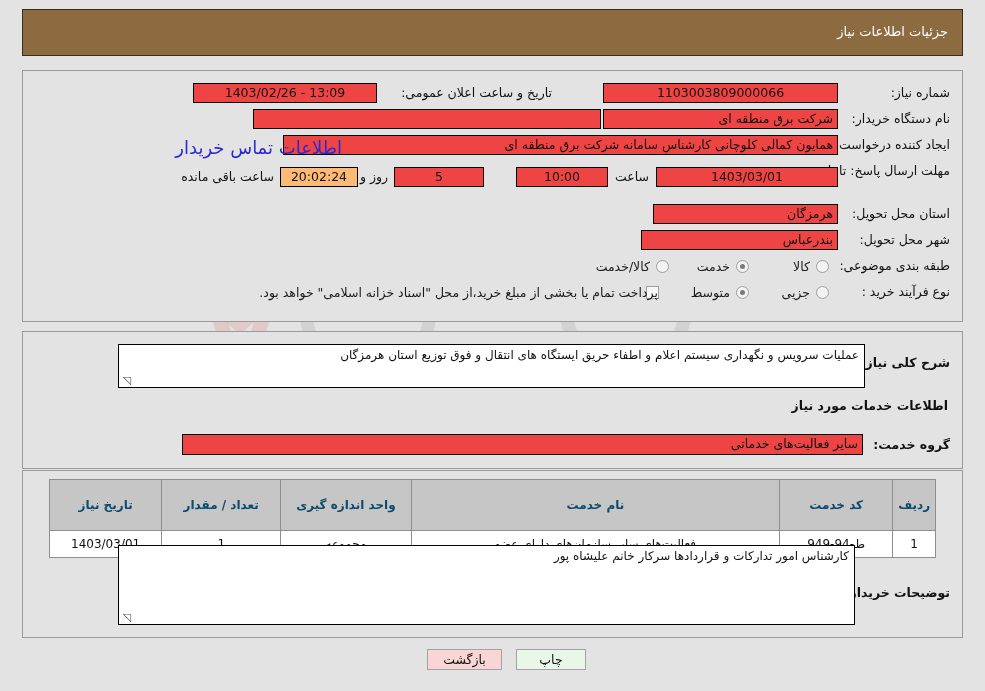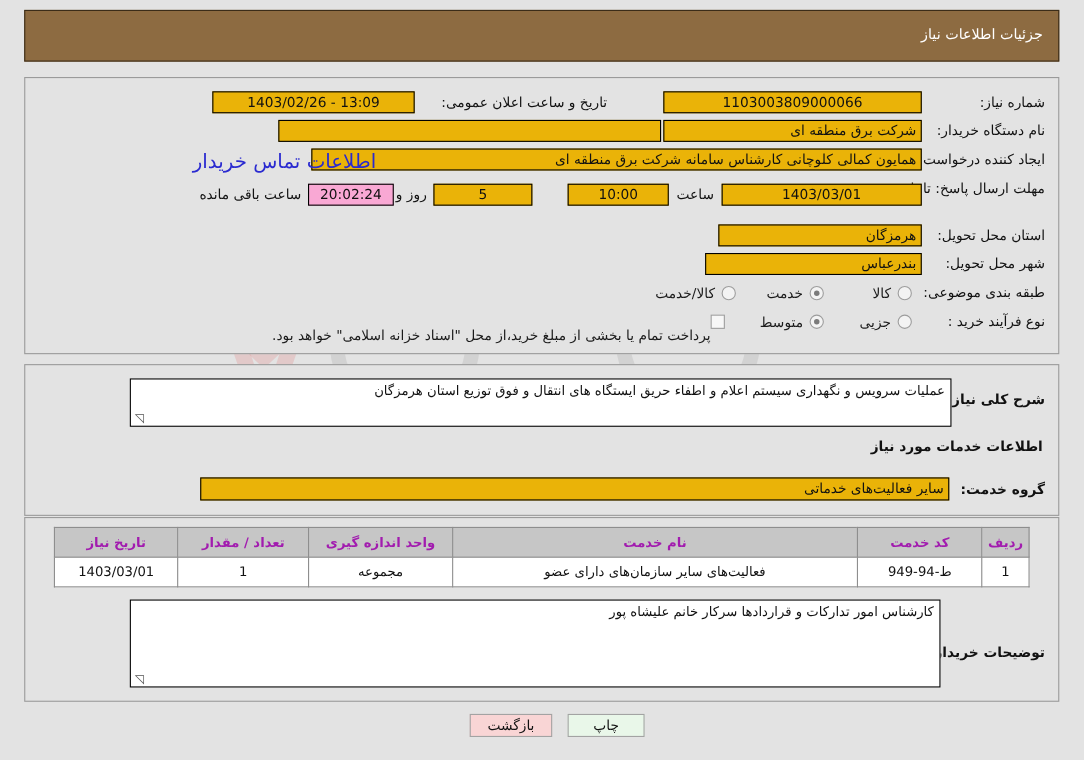--- a/index.html
+++ b/index.html
@@ -106,33 +106,33 @@
   .lbl {
     position: absolute;
     font-size: 12.5px;
     color: #111;
     white-space: nowrap;
   }
   .lbl-bold { font-weight: bold; }
 
   .fld {
     position: absolute;
-    background: #eab308;
+    background: #ef4444;
     border: 1px solid #000000;
     box-sizing: border-box;
     height: 20px;
     line-height: 18px;
     font-size: 12.5px;
     color: #111;
     text-align: center;
     white-space: nowrap;
     overflow: hidden;
   }
   .fld.right   { text-align: right; padding-right: 4px; }
-  .fld.cream   { background: #f9a8d4; }
+  .fld.cream   { background: #fdba74; }
 
   .link {
     position: absolute;
     color: #2a2ad0;
     font-size: 18px;
     cursor: pointer;
     white-space: nowrap;
   }
 
   
@@ -198,23 +198,23 @@
     top: 8px;
     width: 887px;
     border-collapse: collapse;
     font-size: 12px;
   }
   #tbl th {
     background: #c6c6c6;
     border: 1px solid #8e8e8e;
     font-weight: bold;
     height: 26px;
-    color: #a21caf;
+    color: #0c4a6e;
     text-align: center;
-    padding: 0 3px;
+    padding: 12px 3px;
   }
   #tbl td {
     background: #ffffff;
     border: 1px solid #8e8e8e;
     height: 26px;
     text-align: center;
     color: #111;
     padding: 0 3px;
   }
 
@@ -288,21 +288,21 @@
   <div class="radio-lab" style="right:232px; top:188px;">خدمت</div>
   <div class="radio" style="right:293px; top:189px;"></div>
   <div class="radio-lab" style="right:312px; top:188px;">کالا/خدمت</div>
 
   <div class="lbl" style="right:12px; top:213px;">نوع فرآیند خرید :</div>
   <div class="radio" style="right:133px; top:215px;"></div>
   <div class="radio-lab" style="right:152px; top:214px;">جزیی</div>
   <div class="radio on" style="right:213px; top:215px;"></div>
   <div class="radio-lab" style="right:232px; top:214px;">متوسط</div>
   <div class="chk" style="right:303px; top:215px;"></div>
-  <div class="radio-lab" style="right:316px; top:214px;margin-top:12px;">پرداخت تمام یا بخشی از مبلغ خرید،از محل "اسناد خزانه اسلامی" خواهد بود.</div>
+  <div class="radio-lab" style="right:304px; top:214px;">پرداخت تمام یا بخشی از مبلغ خرید،از محل "اسناد خزانه اسلامی" خواهد بود.</div>
 </div>
 
 <div class="panel" id="panel-desc">
   <div class="lbl lbl-bold" style="right:12px; top:23px;">شرح کلی نیاز:</div>
   <div class="ta" style="right:97px; top:12px; width:747px; height:44px;">
     <span>عملیات سرویس و نگهداری سیستم اعلام و اطفاء حریق  ایستگاه های انتقال و فوق توزیع استان هرمزگان</span>
     <span class="grip">◹</span>
   </div>
 
   <div class="lbl lbl-bold" style="right:14px; top:66px;">اطلاعات خدمات مورد نیاز</div>

